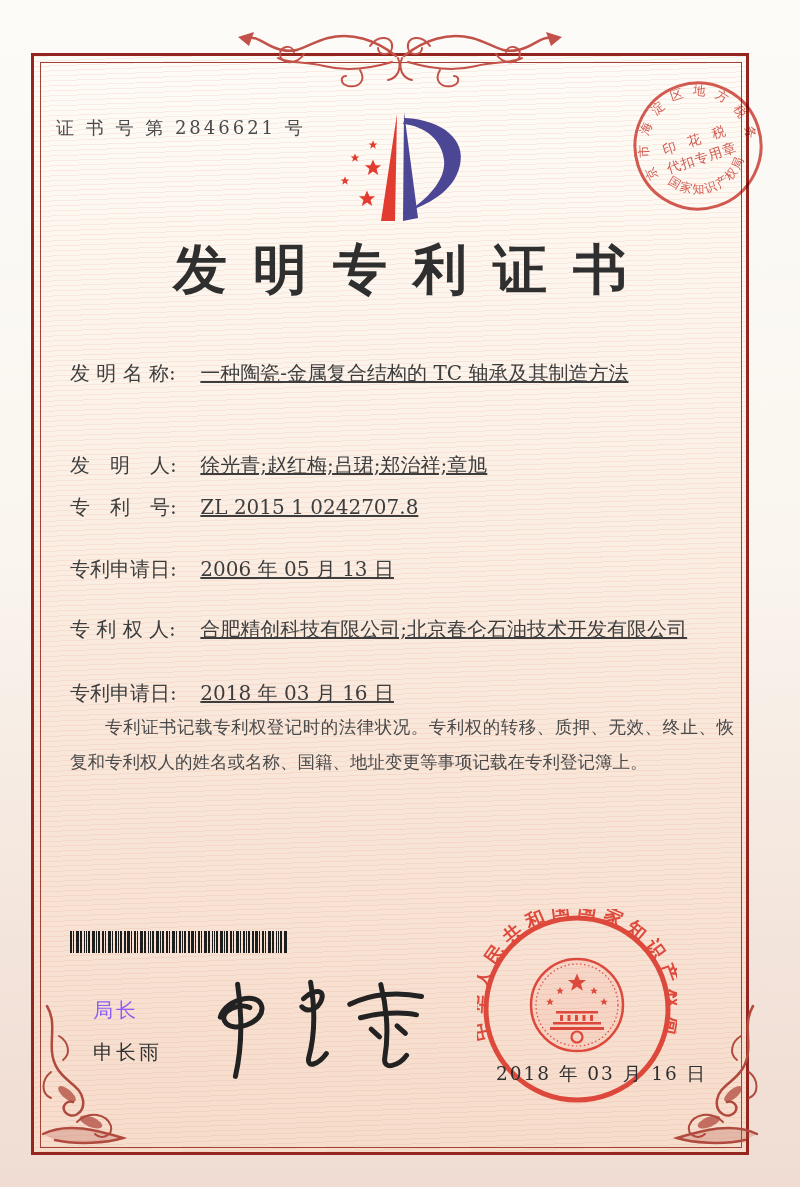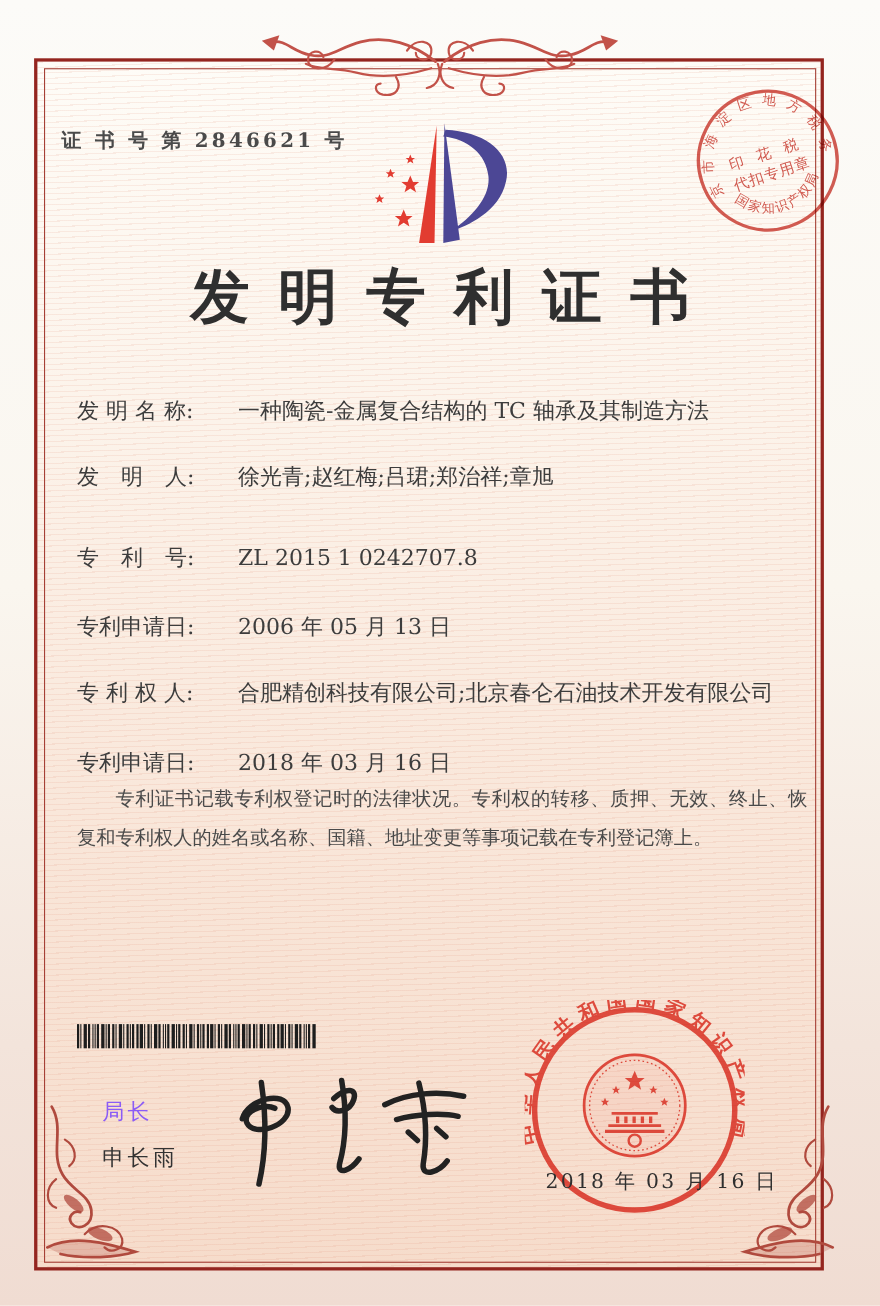--- a/index.html
+++ b/index.html
@@ -11,28 +11,28 @@
   
   .frame-bg{
     position:absolute;left:34px;top:56px;width:712px;height:1096px;
     background:
       repeating-linear-gradient(178deg, rgba(223,139,115,0.14) 0 1px, rgba(255,255,255,0) 1px 5px),
       linear-gradient(180deg,#fefcf7 0%,#fcf3ea 30%,#f9e7da 62%,#f6dccb 100%);
   }
   .frame-outer{position:absolute;left:31px;top:53px;width:712px;height:1096px;border:3px solid #94251f;}
   .frame-inner{position:absolute;left:40px;top:62px;width:700px;height:1084px;border:1px solid #a54036;}
 
-  .cert-number{position:absolute;left:56px;top:116px;font-size:18px;letter-spacing:3px;color:#4a4a4a;font-weight:bold;}
+  .cert-number{position:absolute;left:56px;top:116px;font-size:18px;letter-spacing:3px;color:#4a4a4a;}
   .big-title{position:absolute;left:0;top:234px;width:100%;text-align:center;
     font-size:54px;font-weight:700;letter-spacing:26px;text-indent:26px;color:#2f2f2f;}
 
   .field{position:absolute;left:70px;font-size:20px;color:#3d3d3d;white-space:nowrap;}
   .field .lab{display:inline-block;min-width:124px;}
-  .field .val{margin-left:16px;}
-  .f0{top:360px}.f1{top:420px}.f2{top:494px}.f3{top:556px}.f4{top:616px}.f5{top:680px}
+  .field .val{margin-left:0;text-decoration:underline;}
+  .f0{top:360px}.f1{top:452px}.f2{top:494px}.f3{top:556px}.f4{top:616px}.f5{top:680px}
 
   .paras{position:absolute;left:70px;top:710px;width:664px;font-size:17.5px;line-height:35px;
     color:#4a4a4a;text-align:justify;}
   .paras p{margin:0;text-indent:2em;}
 
   #barcode{position:absolute;left:70px;top:931px;width:226px;height:22px;display:flex;align-items:stretch;}
   #barcode span{background:#1d1d1d;flex:0 0 auto;}
 
   .post{position:absolute;left:93px;top:997px;font-size:20px;letter-spacing:3px;color:#8b5cf6;}
   .post-name{position:absolute;left:93px;top:1039px;font-size:20px;letter-spacing:3px;color:#333;}

